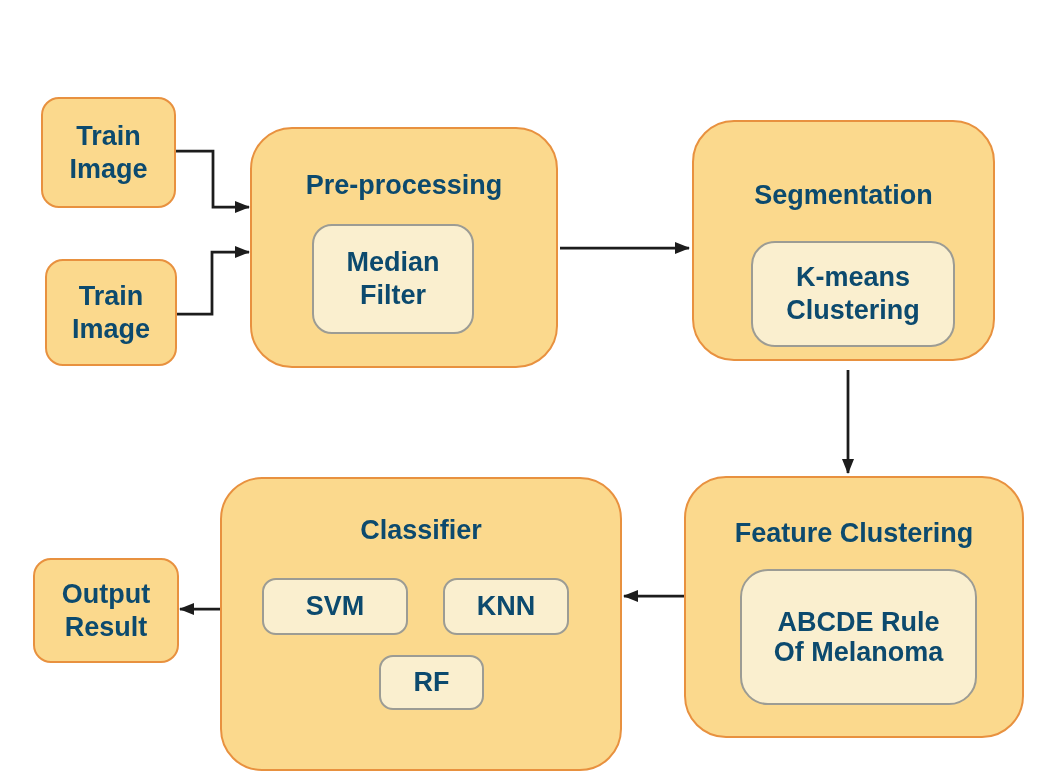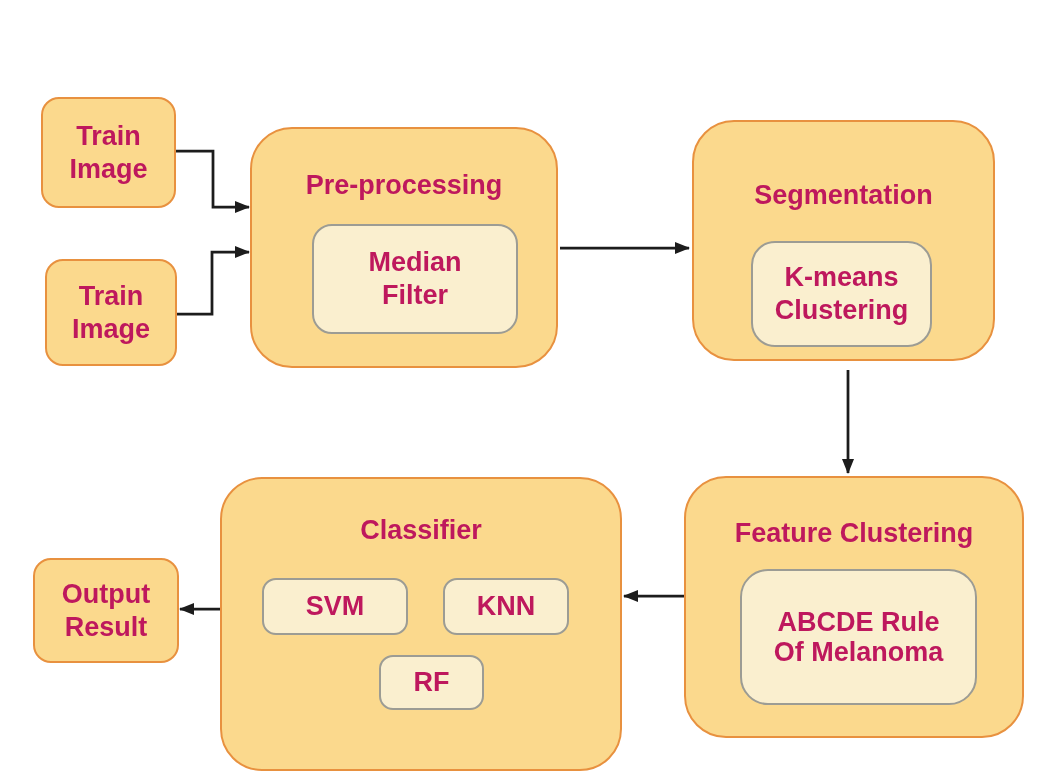--- a/index.html
+++ b/index.html
@@ -7,21 +7,21 @@
     padding: 0;
     background: #ffffff;
   }
   .canvas {
     position: relative;
     width: 1054px;
     height: 781px;
     background: #ffffff;
     overflow: hidden;
     font-family: "Liberation Sans", sans-serif;
-    color: #be185d;
+    color: #0c4a6e;
   }
   .node {
     position: absolute;
     box-sizing: border-box;
     background: #fbd98d;
     border: 2.5px solid #e8913f;
   }
   .node.small {
     border-radius: 18px;
     display: flex;
@@ -98,29 +98,29 @@
 Image</span>
   </div>
 
   <div class="node small" style="left:45px; top:259px; width:132px; height:107px;">
     <span class="label">Train
 Image</span>
   </div>
 
   <div class="node big" style="left:250px; top:127px; width:308px; height:241px;padding-left:36px;">
     <div class="title" style="top:40px;">Pre-processing</div>
-    <div class="inner" style="left:60px; top:95px; width:206px; height:110px; border-radius:20px;">
+    <div class="inner" style="left:60px; top:95px; width:162px; height:110px; border-radius:20px;">
       <span class="label">Median
 Filter</span>
     </div>
   </div>
 
   <div class="node big" style="left:692px; top:120px; width:303px; height:241px;">
     <div class="title" style="top:57px;">Segmentation</div>
-    <div class="inner" style="left:57px; top:119px; width:181px; height:106px; border-radius:24px;">
+    <div class="inner" style="left:57px; top:119px; width:204px; height:106px; border-radius:24px;">
       <span class="label">K-means
 Clustering</span>
     </div>
   </div>
 
   <div class="node big" style="left:684px; top:476px; width:340px; height:262px;">
     <div class="title" style="top:39px;">Feature Clustering</div>
     <div class="inner abcde" style="left:54px; top:91px; width:237px; height:136px; border-radius:28px;">
       <span class="label">ABCDE Rule
 Of Melanoma</span>

